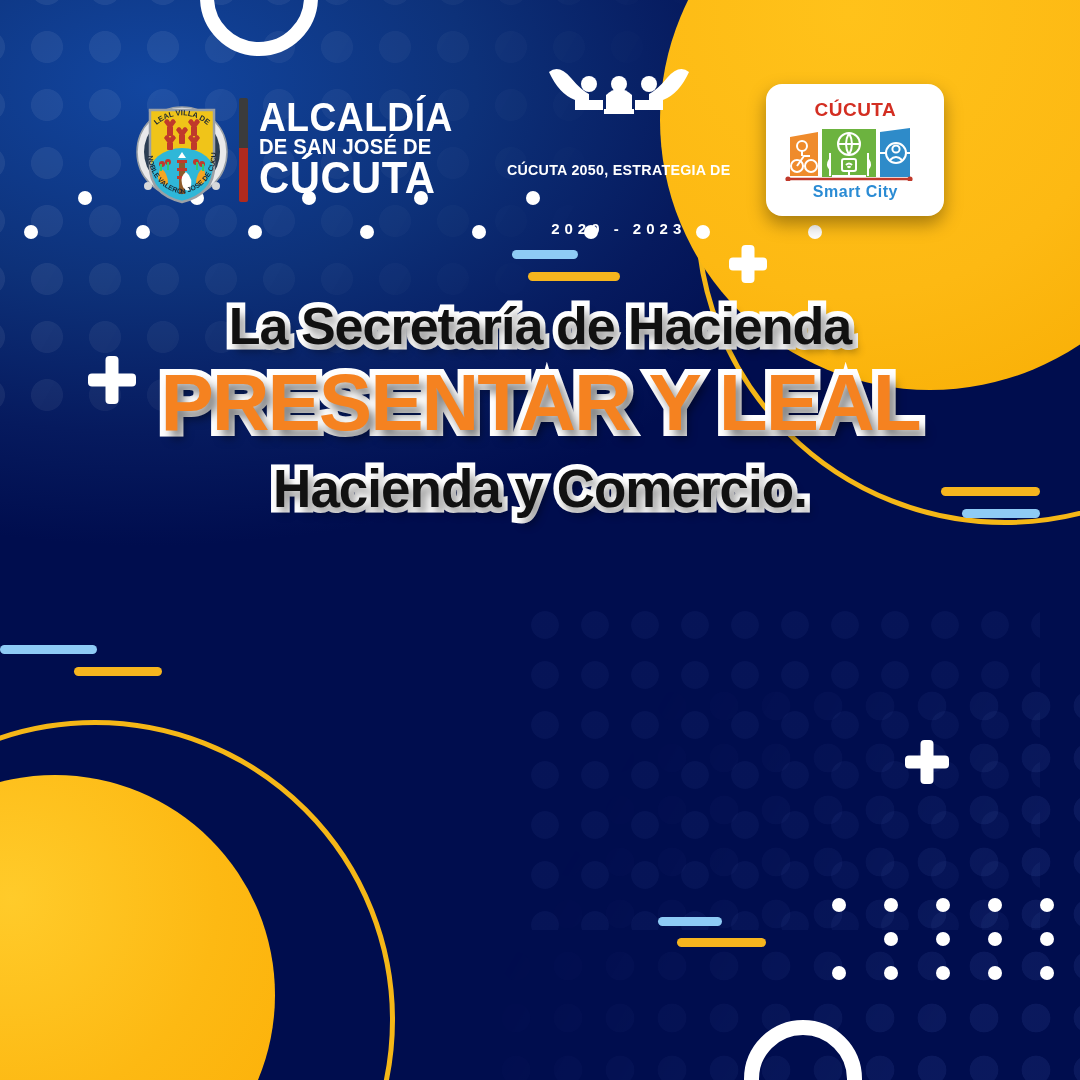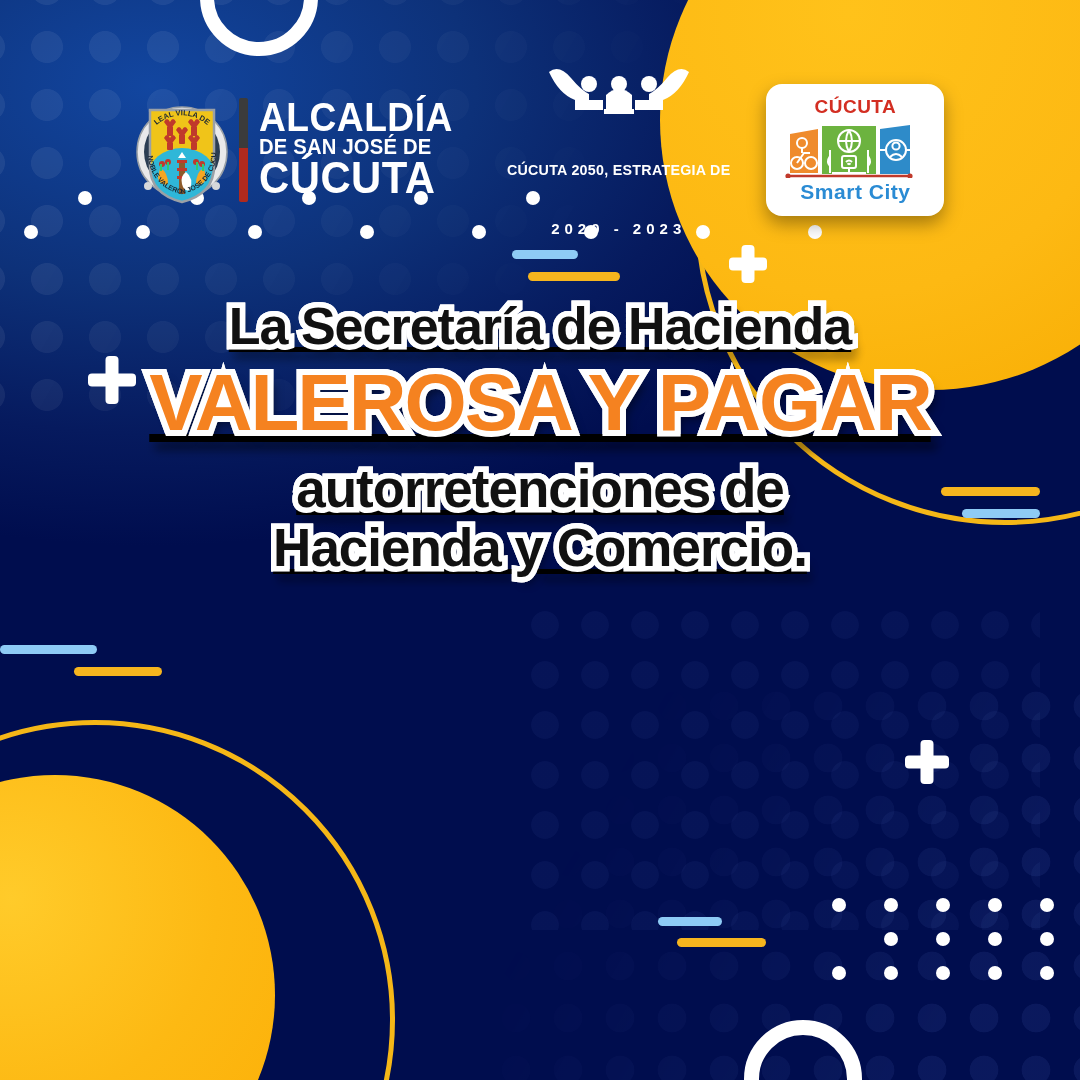--- a/index.html
+++ b/index.html
@@ -104,24 +104,24 @@
   .todos-l2{font-size:50px;font-weight:900;letter-spacing:-1px;line-height:.9;display:flex;align-items:center;gap:1px;}
   .todos-l3{font-size:15px;font-weight:700;letter-spacing:5px;margin-top:3px;}
 
   .logo-smart{
     width:178px;height:132px;background:#fff;border-radius:16px;
     box-shadow:0 8px 18px rgba(0,0,0,.35);
     display:flex;flex-direction:column;align-items:center;justify-content:center;padding:8px 6px 6px;
     margin-left:6px;
   }
   .smart-title{color:#d32e22;font-size:19px;font-weight:900;letter-spacing:.5px;line-height:1;}
-  .smart-sub{color:#2a8bd4;font-size:21px;font-weight:700;letter-spacing:.5px;margin-top:2px;}
-
-  
-  .copy{position:absolute;left:0;top:300px;width:1080px;text-align:center;text-decoration:underline;}
+  .smart-sub{color:#2a8bd4;font-size:16px;font-weight:700;letter-spacing:.5px;margin-top:2px;}
+
+  
+  .copy{position:absolute;left:0;top:300px;width:1080px;text-align:center;}
   .line{
     font-weight:900;line-height:1.02;margin:0 auto;
     font-family:"Liberation Sans", sans-serif;
     letter-spacing:-1px;
   }
   .l-eyebrow{
     color:#111;font-size:52px;
     -webkit-text-stroke:11px #fff;paint-order:stroke fill;
     text-shadow:5px 7px 9px rgba(0,0,0,.45);
     margin-bottom:8px;
@@ -345,19 +345,18 @@
           <circle cx="8" cy="60" r="2.6" fill="#c0392b"></circle>
             <circle cx="130" cy="60" r="2.6" fill="#c0392b"></circle>
         </g>
       </svg>
       <div class="smart-sub">Smart City</div>
     </div>
   </div>
 
   <div class="copy">
     <div class="line l-eyebrow">La Secretaría de Hacienda</div>
-    <div class="line l-big">VALEROSA Y PAGAR</div>
+    <div class="line l-big">PRESENTAR Y LEAL</div>
     <div class="gap-md"></div>
-    <div class="line l-body">autorretenciones de</div>
     <div class="line l-body">Hacienda y Comercio.</div>
   </div>
 
 </div>
 
 </body></html>

